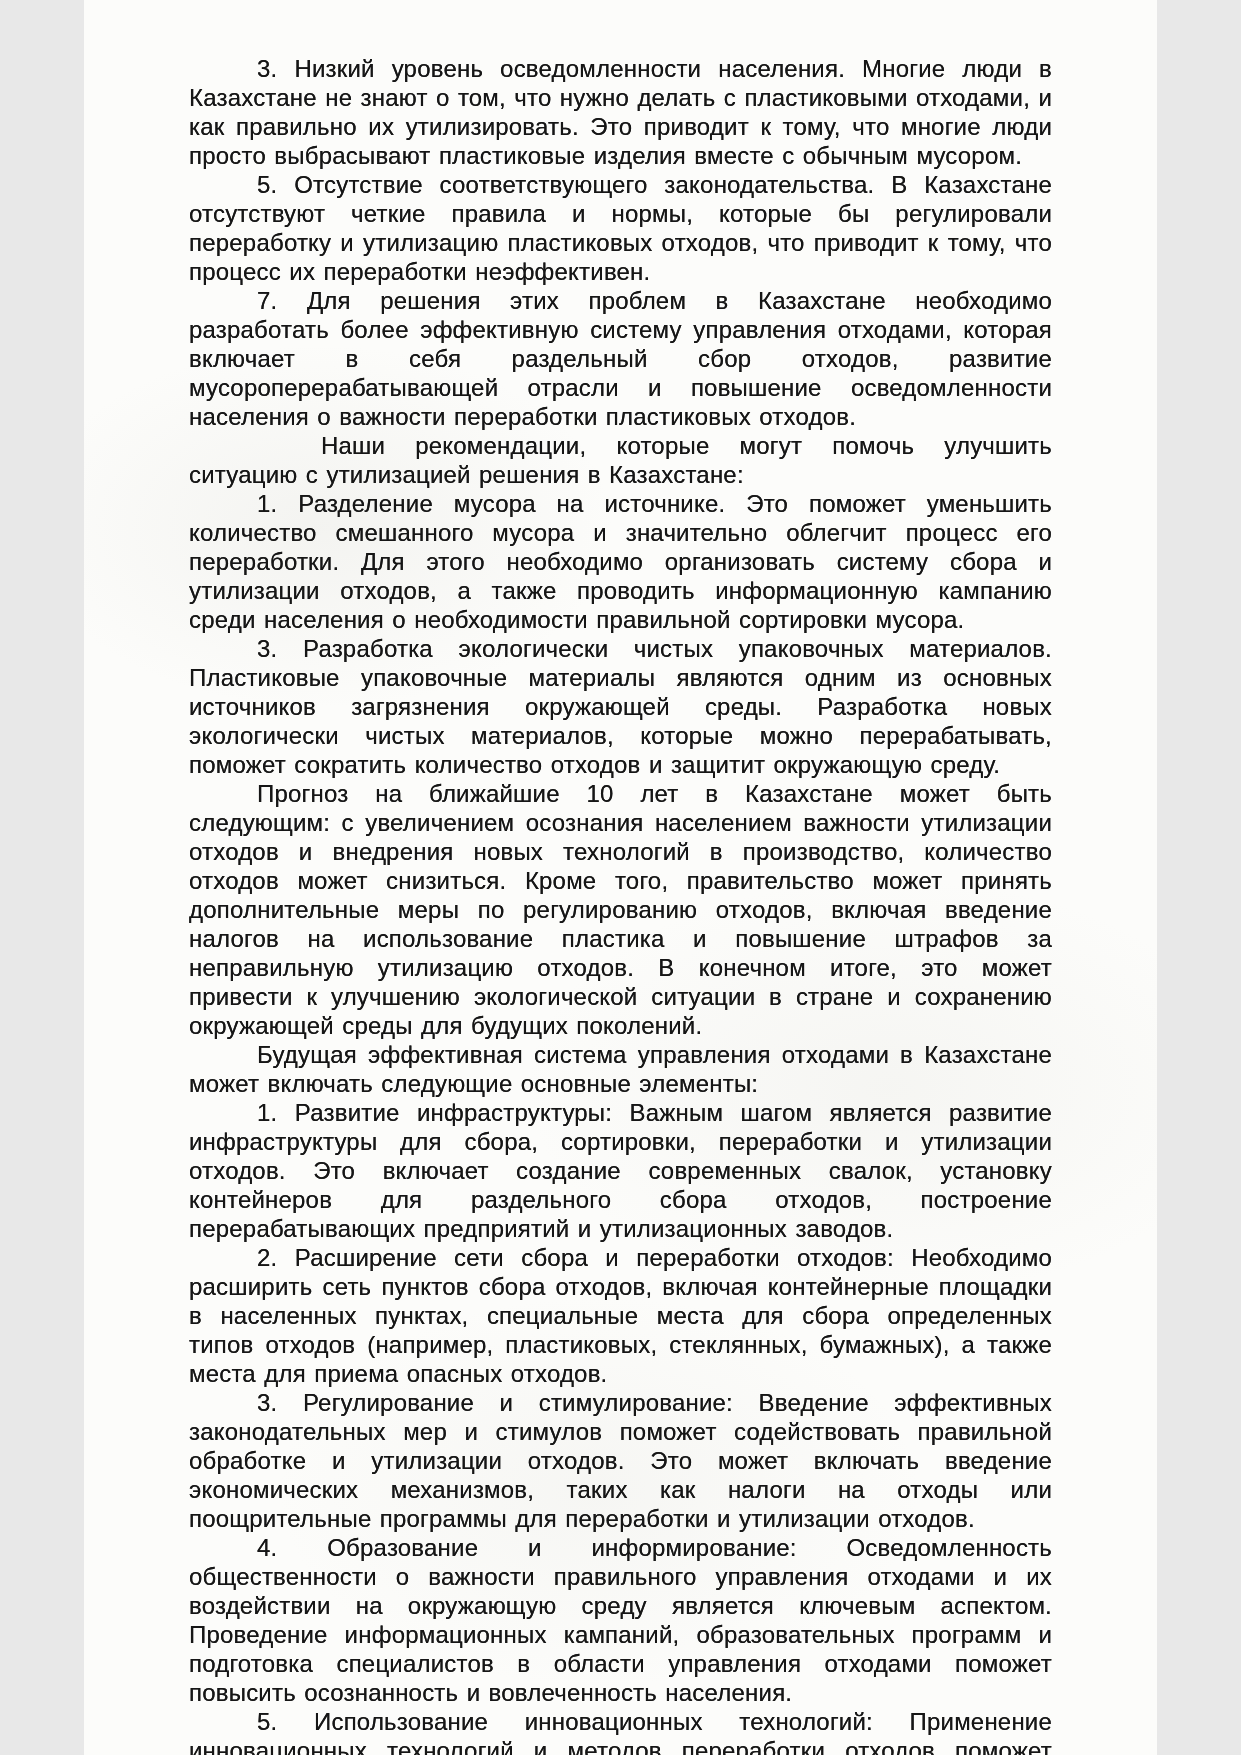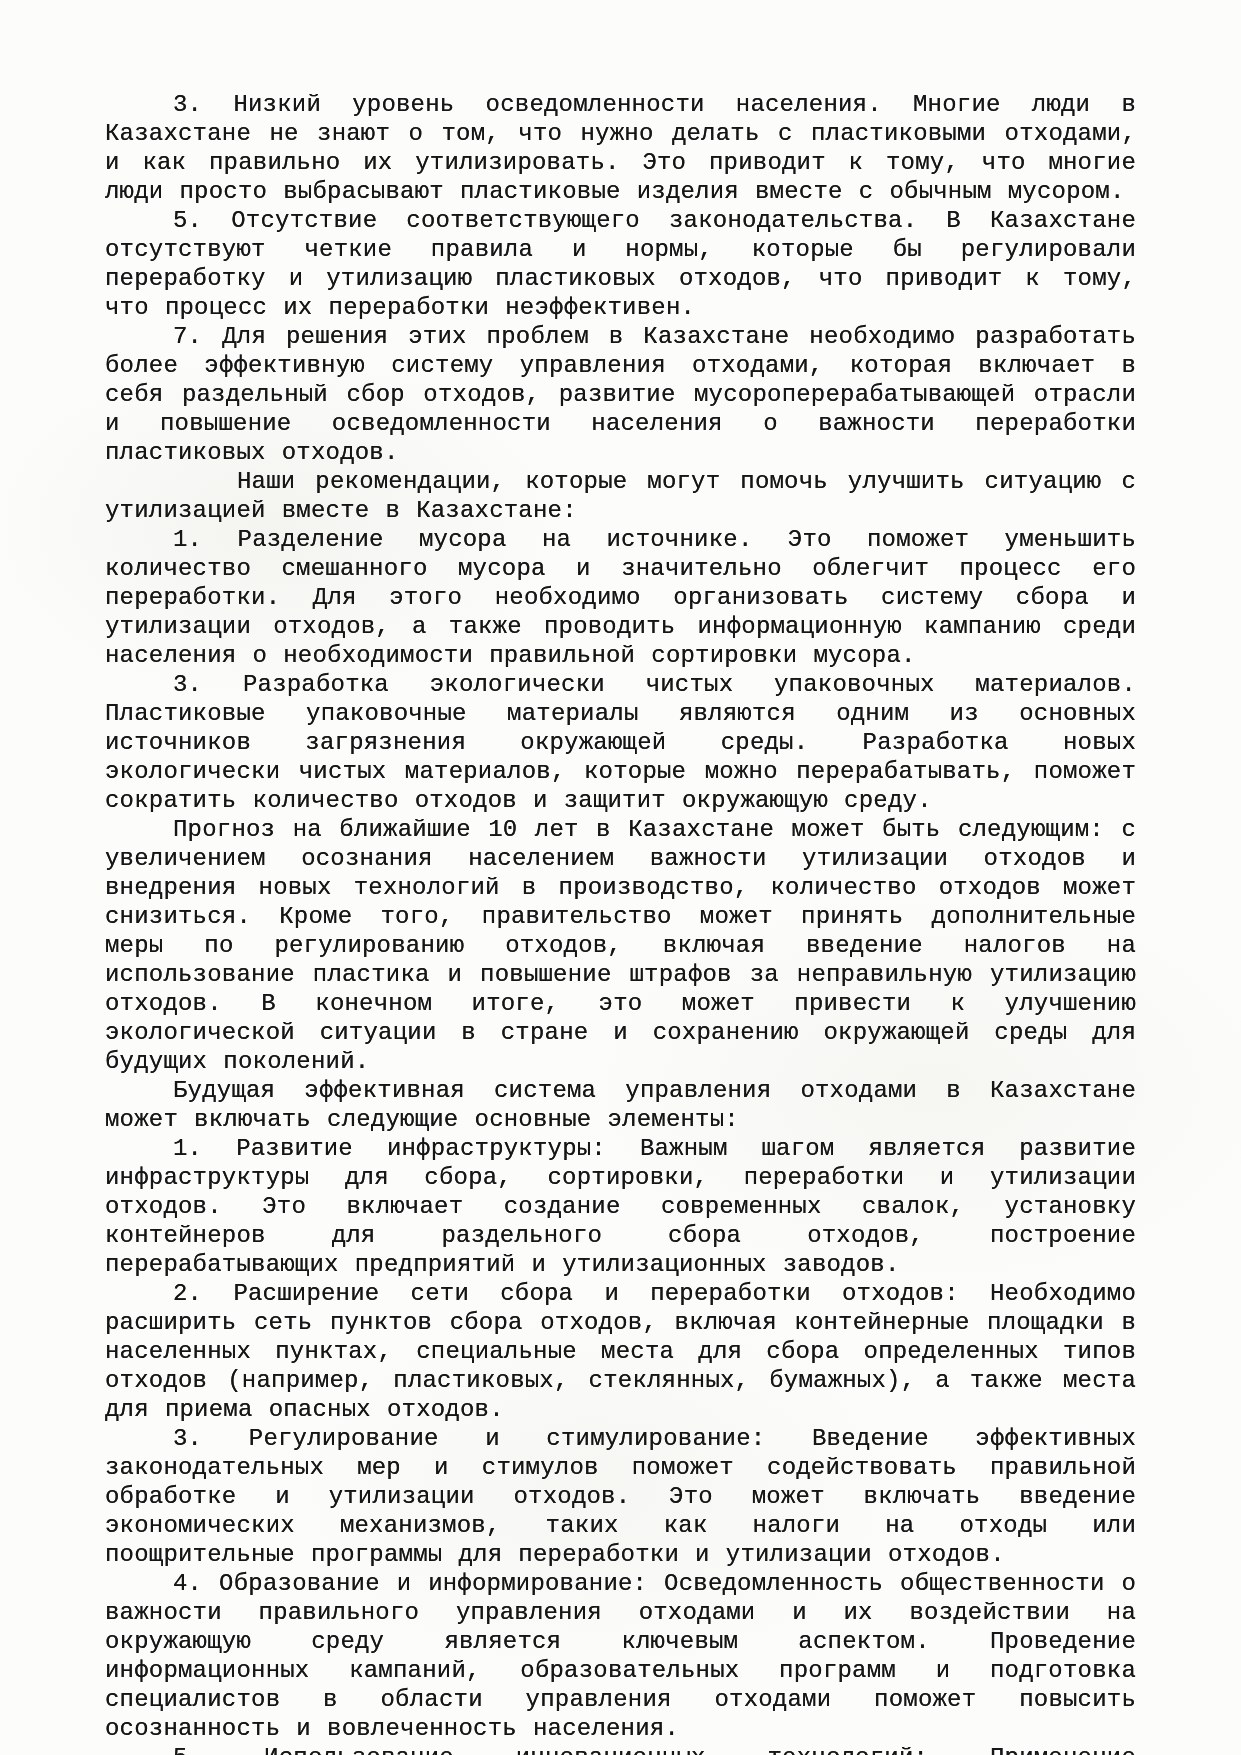--- a/index.html
+++ b/index.html
@@ -2,32 +2,32 @@
 <html lang="ru"><head>
 <meta charset="utf-8">
 <style>
   html, body {
     margin: 0;
     padding: 0;
     background: #e8e8e8;
   }
   .page {
     position: relative;
-    width: 1241px;
+    width: 1073px;
     height: 1755px;
     margin: 0 auto;
     box-sizing: border-box;
-    padding: 90px 105px 0 105px;
+    padding: 54px 105px 0 105px;
     background:
       radial-gradient(ellipse 420px 260px at 22% 30%, rgba(205,205,198,0.18), rgba(0,0,0,0) 70%),
       radial-gradient(ellipse 520px 300px at 75% 62%, rgba(208,208,200,0.15), rgba(0,0,0,0) 70%),
       radial-gradient(ellipse 460px 280px at 48% 85%, rgba(210,210,203,0.14), rgba(0,0,0,0) 70%),
       #fcfcfa;
     overflow: hidden;
-    font-family: Liberation Mono, monospace;
+    font-family: Liberation Sans, sans-serif;
     font-size: 24px;
     line-height: 29px;
     color: #161616;
   }
   .doc-body p {
     margin: 0;
     text-align: justify;
     text-indent: 68px;
     letter-spacing: 0.2px;
     word-spacing: 1.5px;
@@ -38,21 +38,21 @@
   }
 </style>
 </head>
 <body>
 
 <div class="page">
   <div class="doc-body">
       <p>3. Низкий уровень осведомленности населения. Многие люди в Казахстане не знают о том, что нужно делать с пластиковыми отходами, и как правильно их утилизировать. Это приводит к тому, что многие люди просто выбрасывают пластиковые изделия вместе с обычным мусором.</p>
       <p>5. Отсутствие соответствующего законодательства. В Казахстане отсутствуют четкие правила и нормы, которые бы регулировали переработку и утилизацию пластиковых отходов, что приводит к тому, что процесс их переработки неэффективен.</p>
       <p>7. Для решения этих проблем в Казахстане необходимо разработать более эффективную систему управления отходами, которая включает в себя раздельный сбор отходов, развитие мусороперерабатывающей отрасли и повышение осведомленности населения о важности переработки пластиковых отходов.</p>
-      <p class="indent-large">Наши рекомендации, которые могут помочь улучшить ситуацию с утилизацией вместе в Казахстане:</p>
+      <p class="indent-large">Наши рекомендации, которые могут помочь улучшить ситуацию с утилизацией решения в Казахстане:</p>
       <p>1. Разделение мусора на источнике. Это поможет уменьшить количество смешанного мусора и значительно облегчит процесс его переработки. Для этого необходимо организовать систему сбора и утилизации отходов, а также проводить информационную кампанию среди населения о необходимости правильной сортировки мусора.</p>
       <p>3. Разработка экологически чистых упаковочных материалов. Пластиковые упаковочные материалы являются одним из основных источников загрязнения окружающей среды. Разработка новых экологически чистых материалов, которые можно перерабатывать, поможет сократить количество отходов и защитит окружающую среду.</p>
       <p>Прогноз на ближайшие 10 лет в Казахстане может быть следующим: с увеличением осознания населением важности утилизации отходов и внедрения новых технологий в производство, количество отходов может снизиться. Кроме того, правительство может принять дополнительные меры по регулированию отходов, включая введение налогов на использование пластика и повышение штрафов за неправильную утилизацию отходов. В конечном итоге, это может привести к улучшению экологической ситуации в стране и сохранению окружающей среды для будущих поколений.</p>
       <p>Будущая эффективная система управления отходами в Казахстане может включать следующие основные элементы:</p>
       <p>1. Развитие инфраструктуры: Важным шагом является развитие инфраструктуры для сбора, сортировки, переработки и утилизации отходов. Это включает создание современных свалок, установку контейнеров для раздельного сбора отходов, построение перерабатывающих предприятий и утилизационных заводов.</p>
       <p>2. Расширение сети сбора и переработки отходов: Необходимо расширить сеть пунктов сбора отходов, включая контейнерные площадки в населенных пунктах, специальные места для сбора определенных типов отходов (например, пластиковых, стеклянных, бумажных), а также места для приема опасных отходов.</p>
       <p>3. Регулирование и стимулирование: Введение эффективных законодательных мер и стимулов поможет содействовать правильной обработке и утилизации отходов. Это может включать введение экономических механизмов, таких как налоги на отходы или поощрительные программы для переработки и утилизации отходов.</p>
       <p>4. Образование и информирование: Осведомленность общественности о важности правильного управления отходами и их воздействии на окружающую среду является ключевым аспектом. Проведение информационных кампаний, образовательных программ и подготовка специалистов в области управления отходами поможет повысить осознанность и вовлеченность населения.</p>
       <p>5. Использование инновационных технологий: Применение инновационных технологий и методов переработки отходов поможет повысить эффективность</p>
     </div>

